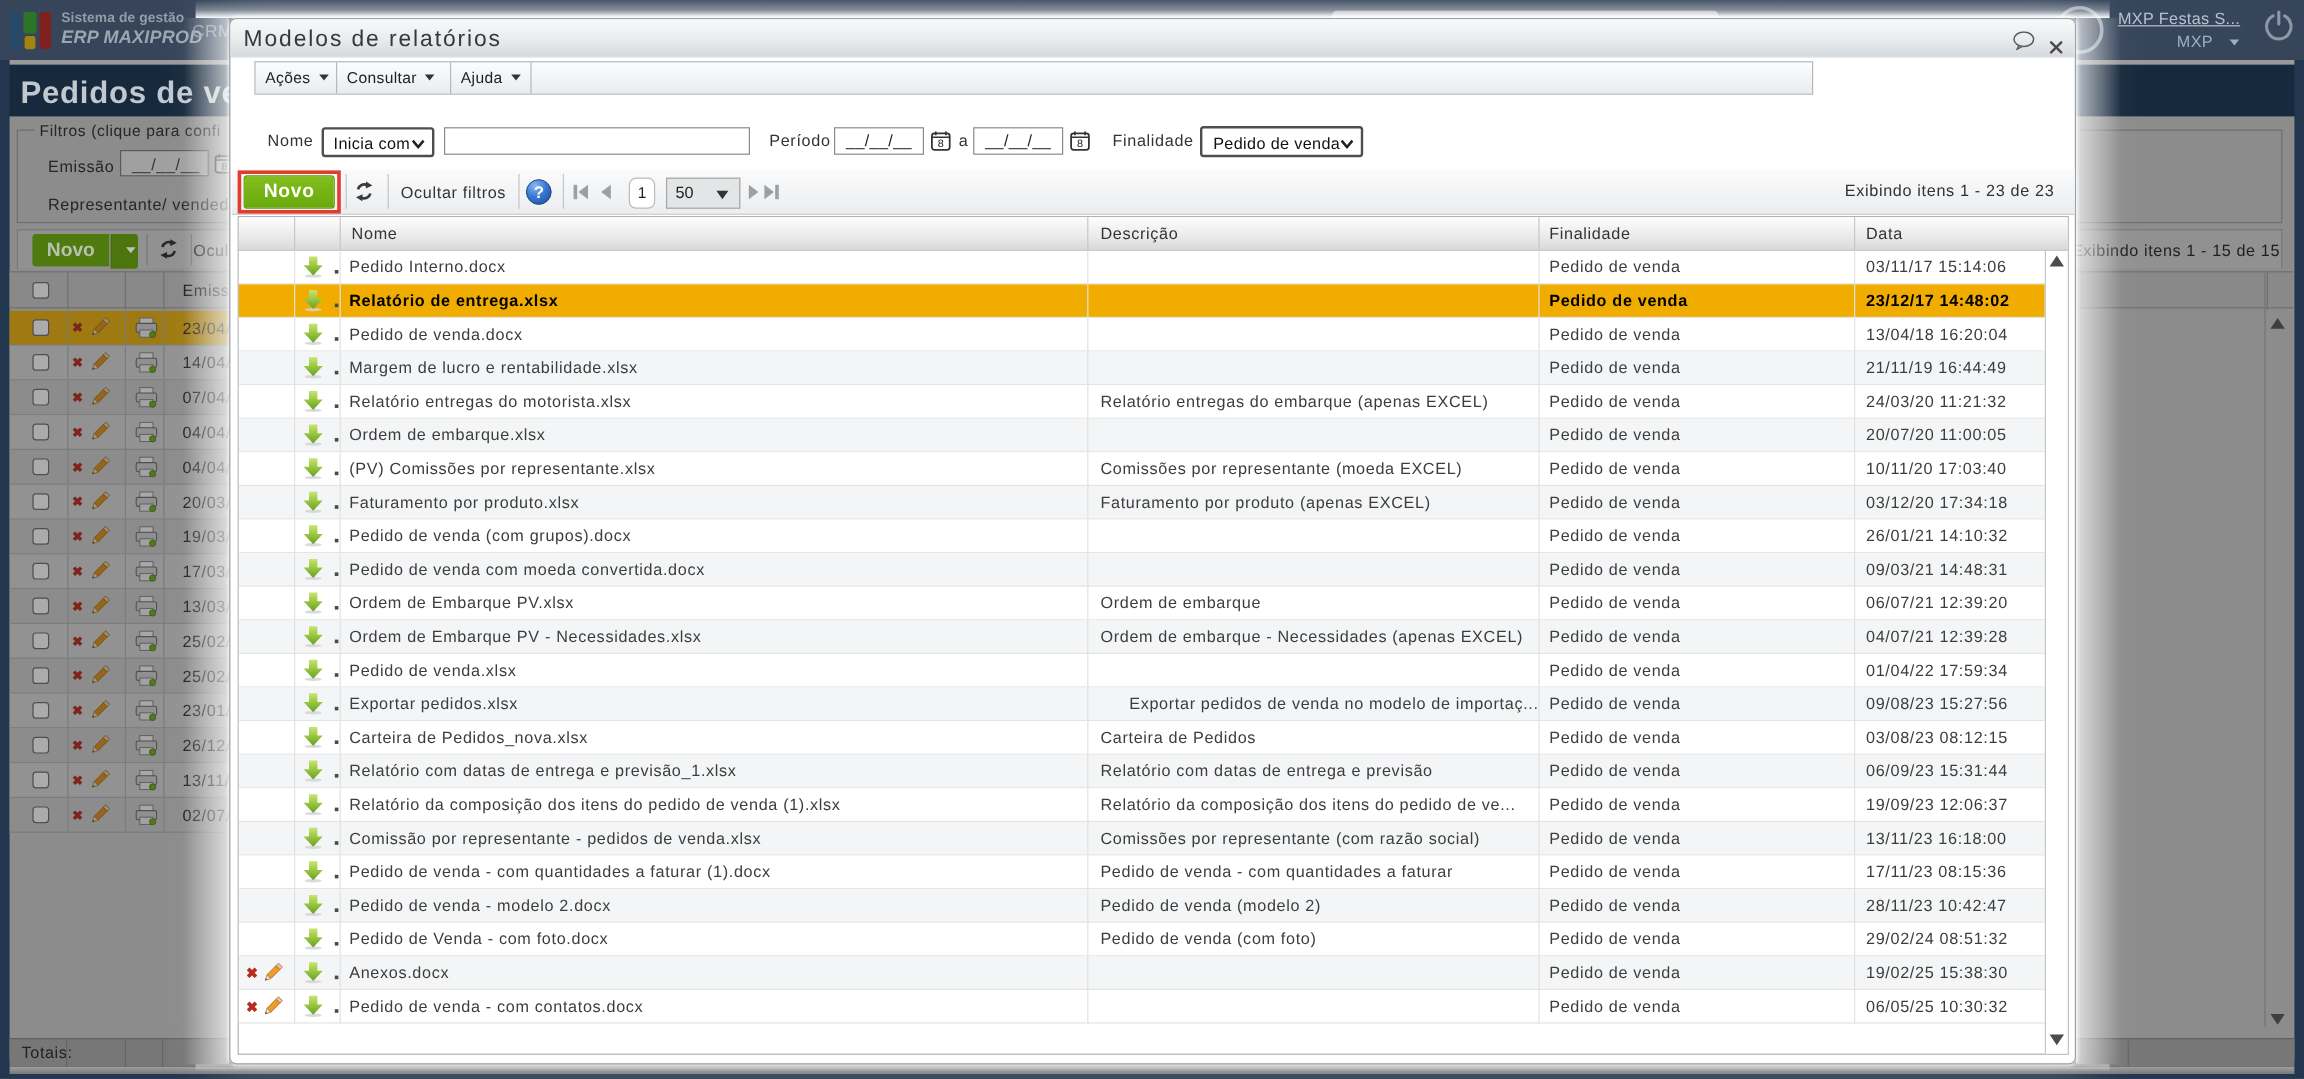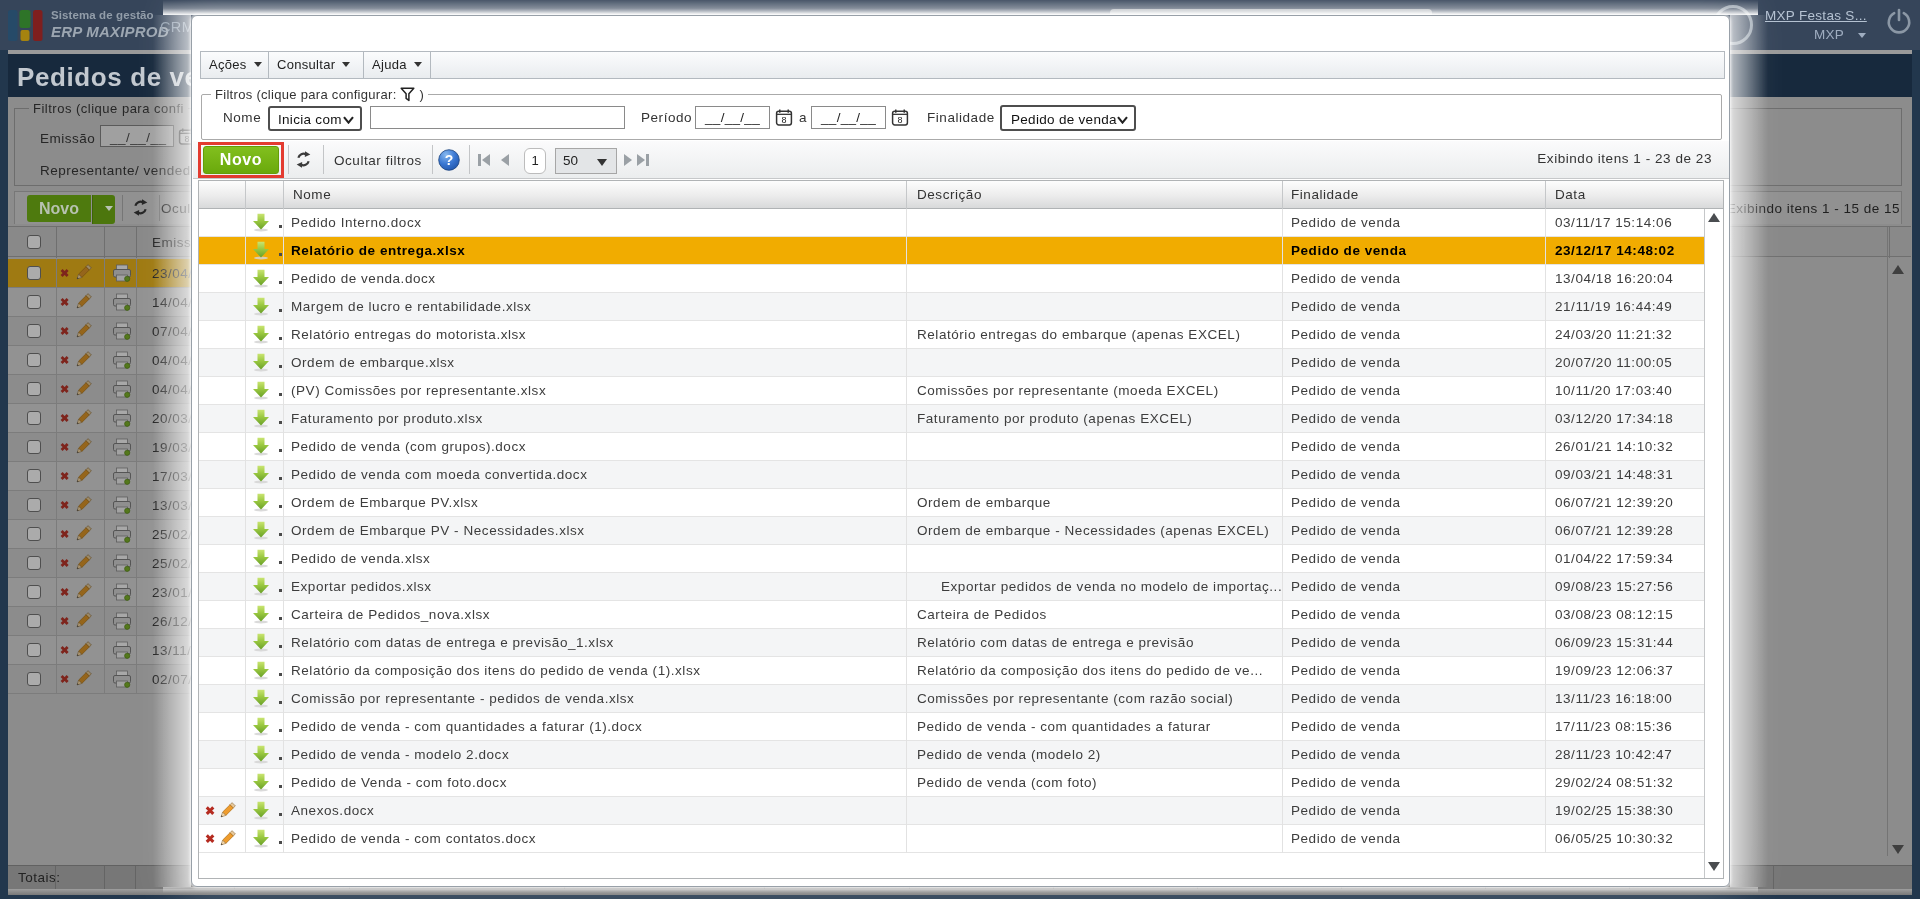--- a/index.html
+++ b/index.html
@@ -12,21 +12,21 @@
 #content{left:8px;top:0px;width:1904px;height:834px;background:#8c8c8c}
 .bgtxt{color:#262626;letter-spacing:.5px;font-size:13.5px;white-space:nowrap}
 .dimfield{background:#a0a0a0;border:1px solid #5a5a5a}
 
 #modal{left:191px;top:15px;width:1539px;height:872px;background:#fff;
  border:1px solid #98a0a8;border-radius:6px;
  box-shadow:0 0 3px 1px rgba(255,255,255,.8),0 0 46px 14px rgba(255,255,255,.2)}
 #mtitle{left:0;top:0;width:1537px;height:32px;border-radius:5px 5px 0 0;
  background:linear-gradient(#f8f9fa,#e9ebed 55%,#d7dadd);border-bottom:1px solid #b7babd}
 #mtitle span{position:absolute;left:11px;top:6px;font-size:19px;letter-spacing:1.6px;color:#35393d}
-#menubar{left:8px;top:35px;width:1525px;height:28px;
+#menubar{left:20px;top:35px;width:1299px;height:28px;
  background:linear-gradient(#fbfcfd,#e9ecef);border:1px solid #b3b9bf}
 .mitem{position:absolute;top:0;height:26px;border-right:1px solid #b3b9bf;
  font-size:13px;letter-spacing:.3px;color:#222;line-height:26px}
 .dn{display:inline-block;width:0;height:0;border-left:4px solid transparent;
  border-right:4px solid transparent;border-top:5px solid #333;vertical-align:2px;margin-left:7px}
 fieldset.flt{left:9px;top:71px;width:1521px;height:53px;border:1px solid #aaa;border-radius:2px}
 fieldset.flt legend{font-size:13px;letter-spacing:.3px;color:#333;margin-left:9px;padding:0 4px}
 .inp{position:absolute;background:#fff;border:1px solid #8a8a8a;height:23px}
 .fsel{position:absolute;background:#fff;border:2px solid #4e4e4e;border-radius:3px;height:25px;
  font-size:13.5px;letter-spacing:.3px;color:#111}
@@ -496,30 +496,35 @@
   <div class="a" style="left:8px;top:839px;width:1904px;height:6px;background:linear-gradient(#9e9e9e,#787878)"></div>
   <div class="a" style="left:8px;top:845px;width:1904px;height:4px;background:#22374d"></div>
 </div>
 
 <div class="a" style="left:163px;top:0;width:1595px;height:15px;background:linear-gradient(rgba(255,255,255,0),rgba(255,255,255,.3) 55%,rgba(255,255,255,.97))"></div>
 <div class="a" style="left:153px;top:15px;width:38px;height:872px;background:linear-gradient(90deg,rgba(255,255,255,0),rgba(255,255,255,.65))"></div>
 <div class="a" style="left:1730px;top:15px;width:38px;height:872px;background:linear-gradient(90deg,rgba(255,255,255,.65),rgba(255,255,255,0))"></div>
 <div class="a" style="left:163px;top:887px;width:1595px;height:6px;background:linear-gradient(rgba(255,255,255,.5),rgba(255,255,255,0))"></div>
 
 <div class="a" id="modal">
+  <div class="a" id="mtitle">
+      <span>Modelos de relatórios</span>
+    <span class="a" style="left:1484px;top:10px"><svg width="21" height="16" viewBox="0 0 22 18">
+          <ellipse cx="11" cy="7.6" rx="9.2" ry="6.8" fill="none" stroke="#5a5a5a" stroke-width="1.4"></ellipse>
+          <path d="M6.5 13.2 L4.6 17 L10 14.1" fill="none" stroke="#5a5a5a" stroke-width="1.3"></path>
+        </svg></span>
+    <span class="a" style="left:1516px;top:13px"><svg width="11" height="11" viewBox="0 0 13 13">
+          <path d="M1.5 1.5 11.5 11.5 M11.5 1.5 1.5 11.5" stroke="#4a4a4a" stroke-width="2.4" stroke-linecap="round"></path>
+        </svg></span>
+  </div>
   <div class="a" id="menubar">
     <div class="mitem" style="left:0;width:68px"><span style="margin-left:8px">Ações</span><span class="dn"></span></div>
     <div class="mitem" style="left:68px;width:95px"><span style="margin-left:8px">Consultar</span><span class="dn"></span></div>
     <div class="mitem" style="left:163px;width:67px"><span style="margin-left:8px">Ajuda</span><span class="dn"></span></div>
   </div>
-  <fieldset class="flt a">
-      <legend>Filtros (clique para configurar: <svg width="15" height="15" viewBox="0 0 15 15" style="vertical-align:-3px">
-          <path d="M1.2 1.2h12.6l-4.9 5.6v6.6l-2.8-2V6.8z" fill="none" stroke="#222" stroke-width="1.5" stroke-linejoin="round"></path>
-        </svg> )</legend>
-    </fieldset>
   <span class="t a" style="left:31px;top:94px">Nome</span>
   <div class="fsel" style="left:76px;top:90px;width:94px">
       <span style="position:absolute;left:8px;top:4px">Inicia com</span>
       <span class="chev"><svg width="11" height="8" viewBox="0 0 11 8">
           <path d="M1 1.2 5.5 6.6 10 1.2" fill="none" stroke="#222" stroke-width="2.1"></path>
         </svg></span>
     </div>
   <div class="inp" style="left:178px;top:90px;width:255px"></div>
   <span class="t a" style="left:449px;top:94px">Período</span>
   <div class="inp" style="left:503px;top:90px;width:75px;text-align:center;font-size:13.5px;line-height:21px;letter-spacing:.3px;color:#222">__/__/__</div>
@@ -853,21 +858,21 @@
           </svg></span>
         <span class="dot"></span>
         <span class="rline" style="left:46px"></span>
         <span class="rline" style="left:84px"></span>
         <span class="rline" style="left:707px"></span>
         <span class="rline" style="left:1083px"></span>
         <span class="rline" style="left:1346px"></span>
         <span class="rc" style="left:92px">Ordem de Embarque PV - Necessidades.xlsx</span>
         <span class="rc" style="left:718px">Ordem de embarque - Necessidades (apenas EXCEL)</span>
         <span class="rc" style="left:1092px">Pedido de venda</span>
-        <span class="rc" style="left:1356px">06/07/21 12:39:28</span>
+        <span class="rc" style="left:1356px">04/07/21 12:39:28</span>
       </div>
 <div class="row odd rb" style="top:364px">
         <span class="arr"><svg width="19" height="19" viewBox="0 0 19 19">
             <defs>
               <linearGradient id="ga" x1="0" y1="0" x2="0" y2="1">
                 <stop offset="0" stop-color="#c9e471"></stop>
                 <stop offset=".45" stop-color="#9bc941"></stop>
                 <stop offset="1" stop-color="#689f27"></stop>
               </linearGradient>
             </defs>

